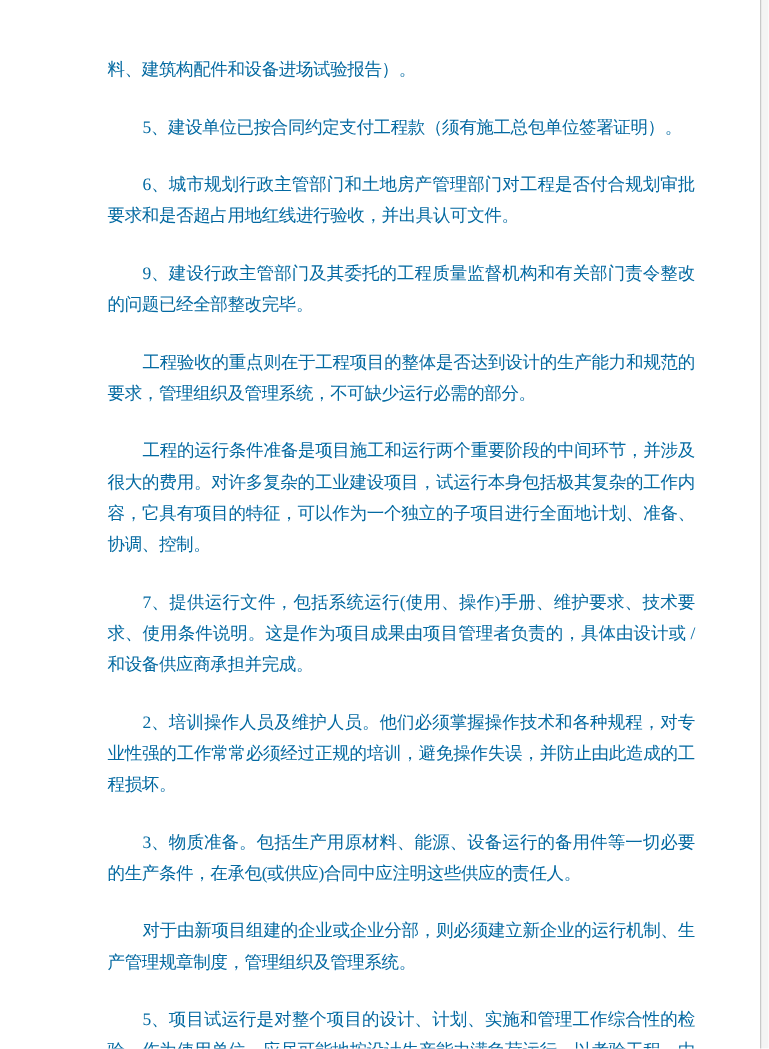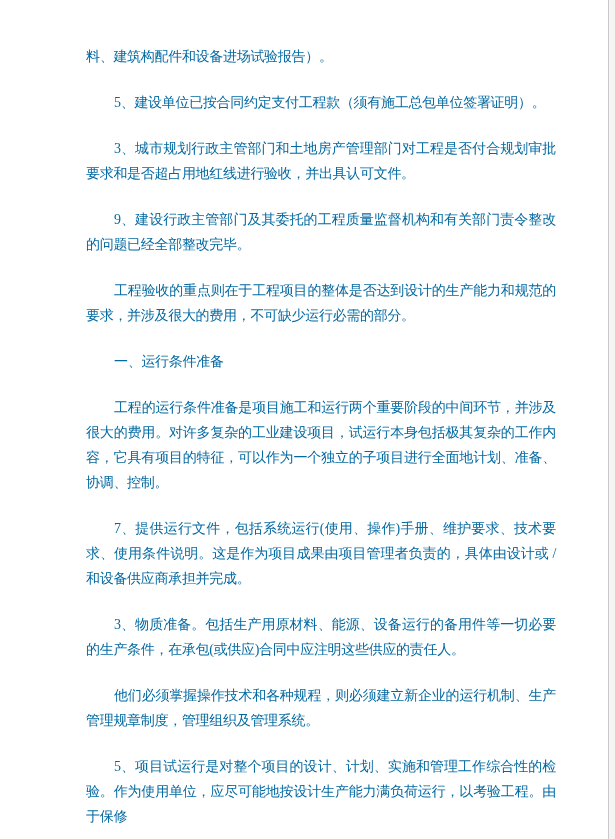--- a/index.html
+++ b/index.html
@@ -48,24 +48,24 @@
     border-left: 1px solid #c9c9c9;
   }
 </style>
 </head>
 <body>
 
 <div class="page">
   <div class="content">
       <p class="para">料、建筑构配件和设备进场试验报告）。</p>
       <p class="para indent">5、建设单位已按合同约定支付工程款（须有施工总包单位签署证明）。</p>
-      <p class="para indent">3、城市规划行政主管部门和土地房产管理部门对工程是否付合规划审批要求和是否超占用地红线进行验收，并出具认可文件。</p>
+      <p class="para indent">6、城市规划行政主管部门和土地房产管理部门对工程是否付合规划审批要求和是否超占用地红线进行验收，并出具认可文件。</p>
       <p class="para indent">9、建设行政主管部门及其委托的工程质量监督机构和有关部门责令整改的问题已经全部整改完毕。</p>
-      <p class="para indent">工程验收的重点则在于工程项目的整体是否达到设计的生产能力和规范的要求，并涉及很大的费用，不可缺少运行必需的部分。</p>
-      <p class="para indent heading">一、运行条件准备</p>
+      <p class="para indent">工程验收的重点则在于工程项目的整体是否达到设计的生产能力和规范的要求，管理组织及管理系统，不可缺少运行必需的部分。</p>
       <p class="para indent">工程的运行条件准备是项目施工和运行两个重要阶段的中间环节，并涉及很大的费用。对许多复杂的工业建设项目，试运行本身包括极其复杂的工作内容，它具有项目的特征，可以作为一个独立的子项目进行全面地计划、准备、协调、控制。</p>
       <p class="para indent">7、提供运行文件，包括系统运行(使用、操作)手册、维护要求、技术要求、使用条件说明。这是作为项目成果由项目管理者负责的，具体由设计或 / 和设备供应商承担并完成。</p>
+      <p class="para indent">2、培训操作人员及维护人员。他们必须掌握操作技术和各种规程，对专业性强的工作常常必须经过正规的培训，避免操作失误，并防止由此造成的工程损坏。</p>
       <p class="para indent">3、物质准备。包括生产用原材料、能源、设备运行的备用件等一切必要的生产条件，在承包(或供应)合同中应注明这些供应的责任人。</p>
-      <p class="para indent">他们必须掌握操作技术和各种规程，则必须建立新企业的运行机制、生产管理规章制度，管理组织及管理系统。</p>
+      <p class="para indent">对于由新项目组建的企业或企业分部，则必须建立新企业的运行机制、生产管理规章制度，管理组织及管理系统。</p>
       <p class="para indent">5、项目试运行是对整个项目的设计、计划、实施和管理工作综合性的检验。作为使用单位，应尽可能地按设计生产能力满负荷运行，以考验工程。由于保修</p>
     </div>
   <div class="page-right-edge"></div>
 </div>
 
 </body></html>

